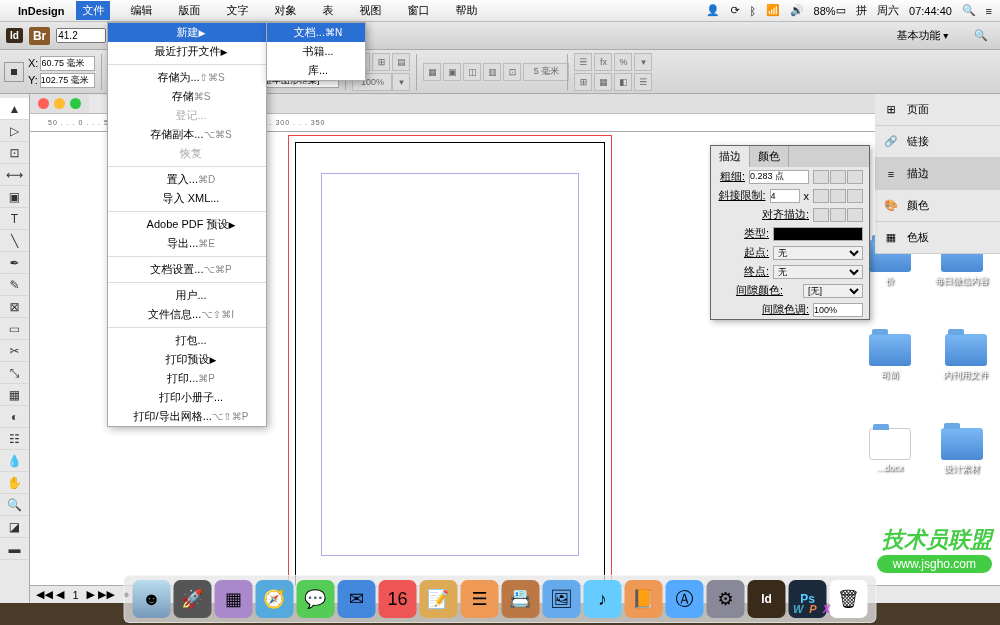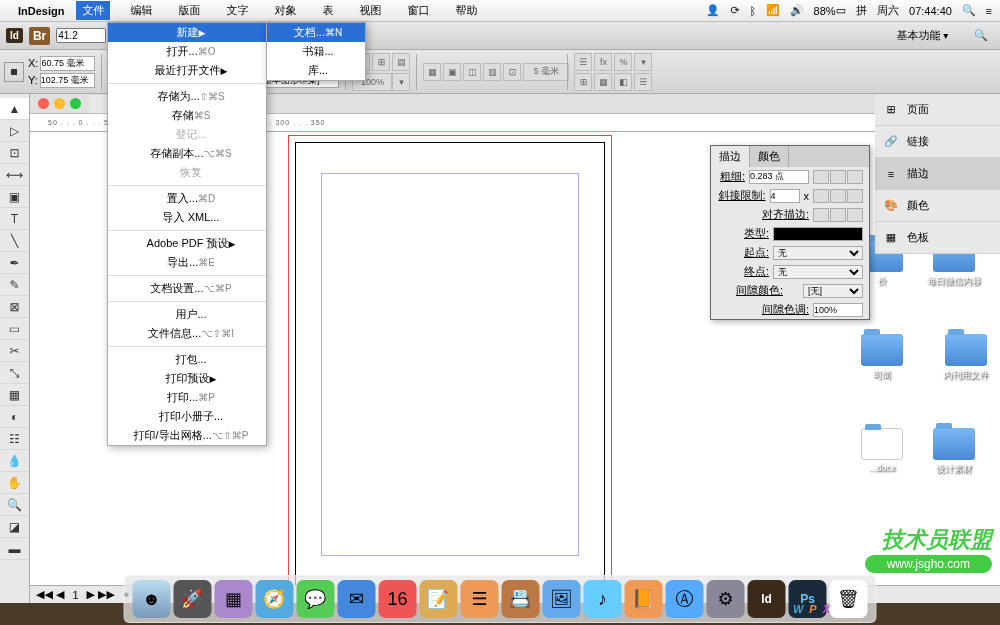--- a/index.html
+++ b/index.html
@@ -65,21 +65,21 @@
 .stroke-panel .sp-row .btns .b { width:16px; height:14px; background:#ddd; border:1px solid #aaa; }
 .desktop-icons { position:absolute; right:4px; top:240px; display:flex; flex-direction:column; gap:46px; z-index:5; }
 .dicon { display:flex; flex-direction:column; align-items:center; width:60px; }
 .dicon .folder { width:42px; height:32px; background:linear-gradient(#7ab8f5,#4a8ad4); border-radius:3px; position:relative; }
 .dicon .folder:before { content:""; position:absolute; top:-5px; left:3px; width:16px; height:6px; background:#6aa8e5; border-radius:2px 2px 0 0; }
 .dicon .lbl { color:#fff; font-size:9px; text-align:center; margin-top:3px; text-shadow:1px 1px 2px #000; }
 .dock { position:absolute; bottom:2px; left:50%; transform:translateX(-50%); height:48px; background:rgba(230,230,230,0.75); border-radius:6px; display:flex; align-items:center; padding:0 8px; gap:3px; z-index:300; border:1px solid rgba(255,255,255,0.5); }
 .dock .di { width:38px; height:38px; border-radius:7px; display:flex; align-items:center; justify-content:center; font-size:18px; }
 .watermark { position:absolute; right:8px; bottom:52px; z-index:400; text-align:right; }
 .watermark .t1 { color:#4c4; font-size:22px; font-weight:bold; text-shadow:2px 2px 0 #fff,-1px -1px 0 #fff; font-style:italic; }
-.watermark .t2 { background:#4c4; color:#fff; padding:2px 22px; border-radius:10px; font-size:12px; display:inline-block; }
+.watermark .t2 { background:#4c4; color:#fff; padding:2px 16px; border-radius:10px; font-size:12px; display:inline-block; }
 .letters { position:absolute; right:170px; bottom:10px; z-index:301; display:flex; gap:6px; font-size:28px; font-weight:bold; font-style:italic; }
 .letters .w { color:#4ac; } .letters .p { color:#e84; } .letters .x { color:#c4e; }
 </style>
 </head>
 <body>
 
 <div class="menubar">
   <span class="apple"></span>
   <span class="appname">InDesign</span>
   <span class="mitem active">文件</span>
@@ -236,24 +236,20 @@
     </div>
   </div>
 </div>
 
 <div class="dropdown">
   <div class="dditem hl">
       <span>新建</span>
       <span class="arrow">▶</span>
     </div>
   <div class="dditem">
-      <span>打开...</span>
-      <span class="sc">⌘O</span>
-    </div>
-  <div class="dditem">
       <span>最近打开文件</span>
       <span class="arrow">▶</span>
     </div>
   <div class="dsep"></div>
   <div class="dditem">
       <span>存储为...</span>
       <span class="sc">⇧⌘S</span>
     </div>
   <div class="dditem">
       <span>存储</span>
@@ -414,21 +410,21 @@
   <div style="display:flex;gap:12px">
     <div class="dicon">
         <div class="folder"></div>
         <div class="lbl">价</div>
       </div>
     <div class="dicon">
         <div class="folder"></div>
         <div class="lbl">每日微信内容</div>
       </div>
   </div>
-  <div style="display:flex;gap:24px">
+  <div style="display:flex;gap:16px">
     <div class="dicon">
         <div class="folder"></div>
         <div class="lbl">司简</div>
       </div>
     <div class="dicon">
         <div class="folder"></div>
         <div class="lbl">内刊用文件</div>
       </div>
   </div>
   <div style="display:flex;gap:12px">

